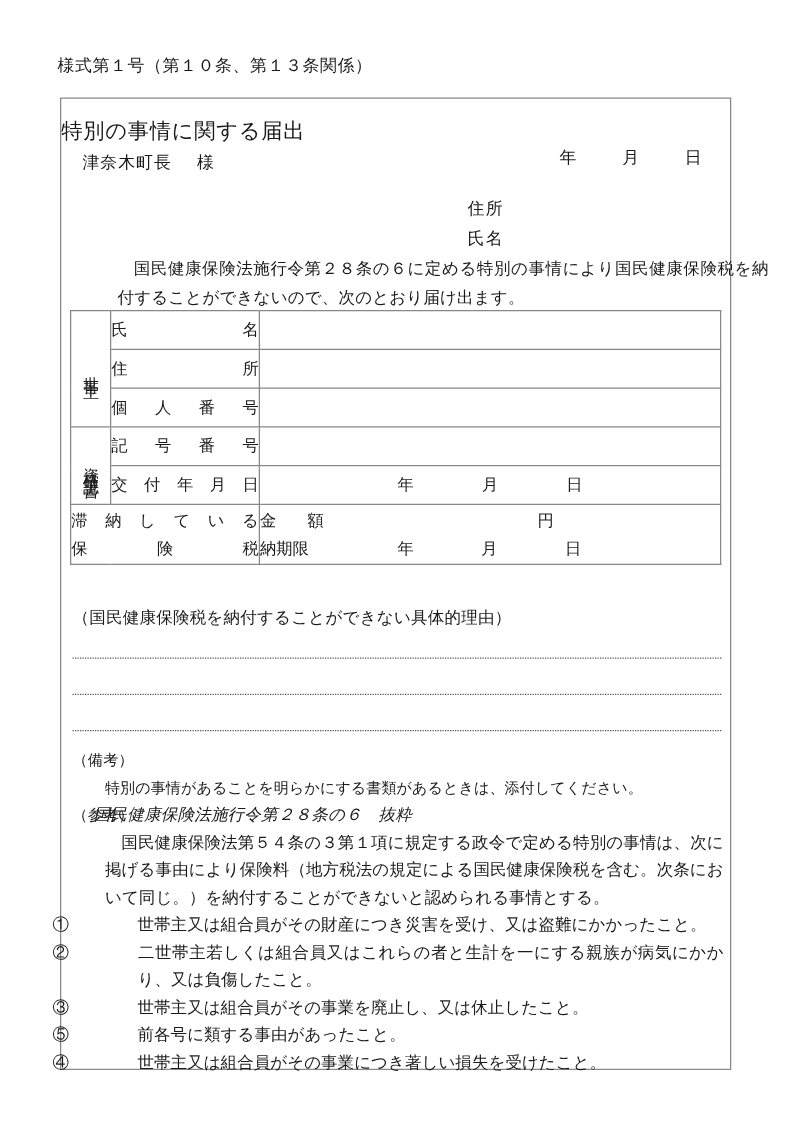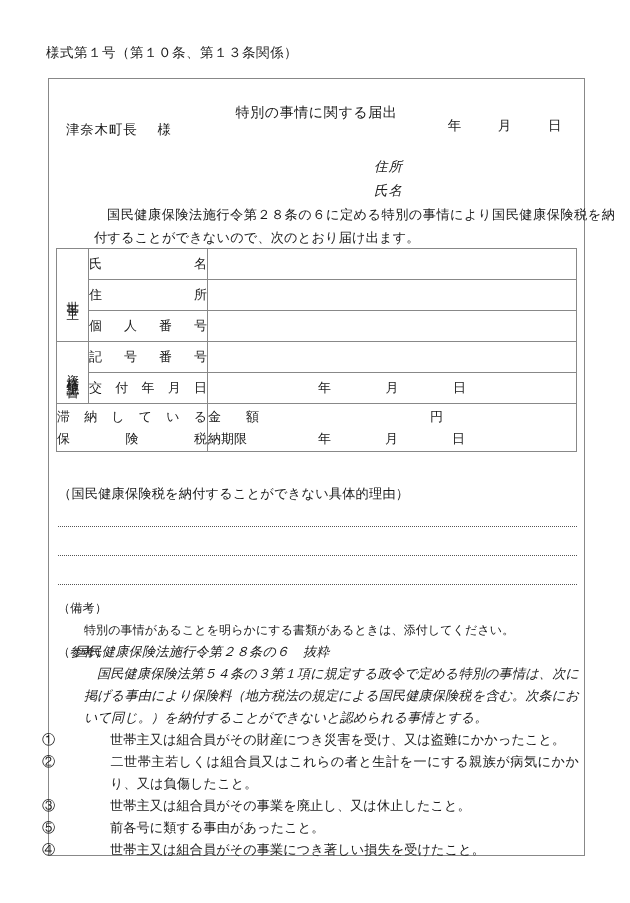--- a/index.html
+++ b/index.html
@@ -40,24 +40,24 @@
   .frame-inner {
     position: absolute;
     inset: 0;
     padding: 0;
   }
 
   
   #doc-title {
     position: absolute;
     left: 0;
-    top: 25px;
+    top: 14px;
     width: 100%;
-    text-align: center;
-    font-size: 14px;
+    text-align: left;
+    font-size: 17px;
     letter-spacing: 0.6px;
   }
   #date-line {
     position: absolute;
     right: 22px;
     top: 38px;
     font-size: 13.5px;
     letter-spacing: 0.6px;
   }
   #date-line span { display: inline-block; }
@@ -73,21 +73,20 @@
   }
   #addressee .hon { margin-left: 20px; }
 
   #applicant-block {
     position: absolute;
     left: 325px;
     top: 76px;
     font-size: 13.5px;
     letter-spacing: 1px;
     line-height: 24px;
-    font-style: italic;
   }
 
   
   #intro-paragraph {
     position: absolute;
     left: 8px;
     top: 124px;
     width: 521px;
     font-size: 13.2px;
     line-height: 23px;
@@ -212,21 +211,20 @@
     width: 521px;
     font-size: 13.2px;
     line-height: 22px;
   }
   .ref-title { padding-left: 17px; letter-spacing: 0.2px; font-style: italic; }
   .ref-para {
     padding-left: 26px;
     text-indent: 13px;
     text-align: justify;
     letter-spacing: 0.05px;
-    font-style: italic;
   }
   .ref-item {
     padding-left: 42px;
     text-indent: -24px;
     letter-spacing: 0.05px;
     text-align: justify;
   }
   .ref-item .num { display: inline-block; width: 24px; }
   .ref-item .itxt { margin-left: 10px; }
   .ref-item.wrap { padding-left: 52px; text-indent: -34px; }

